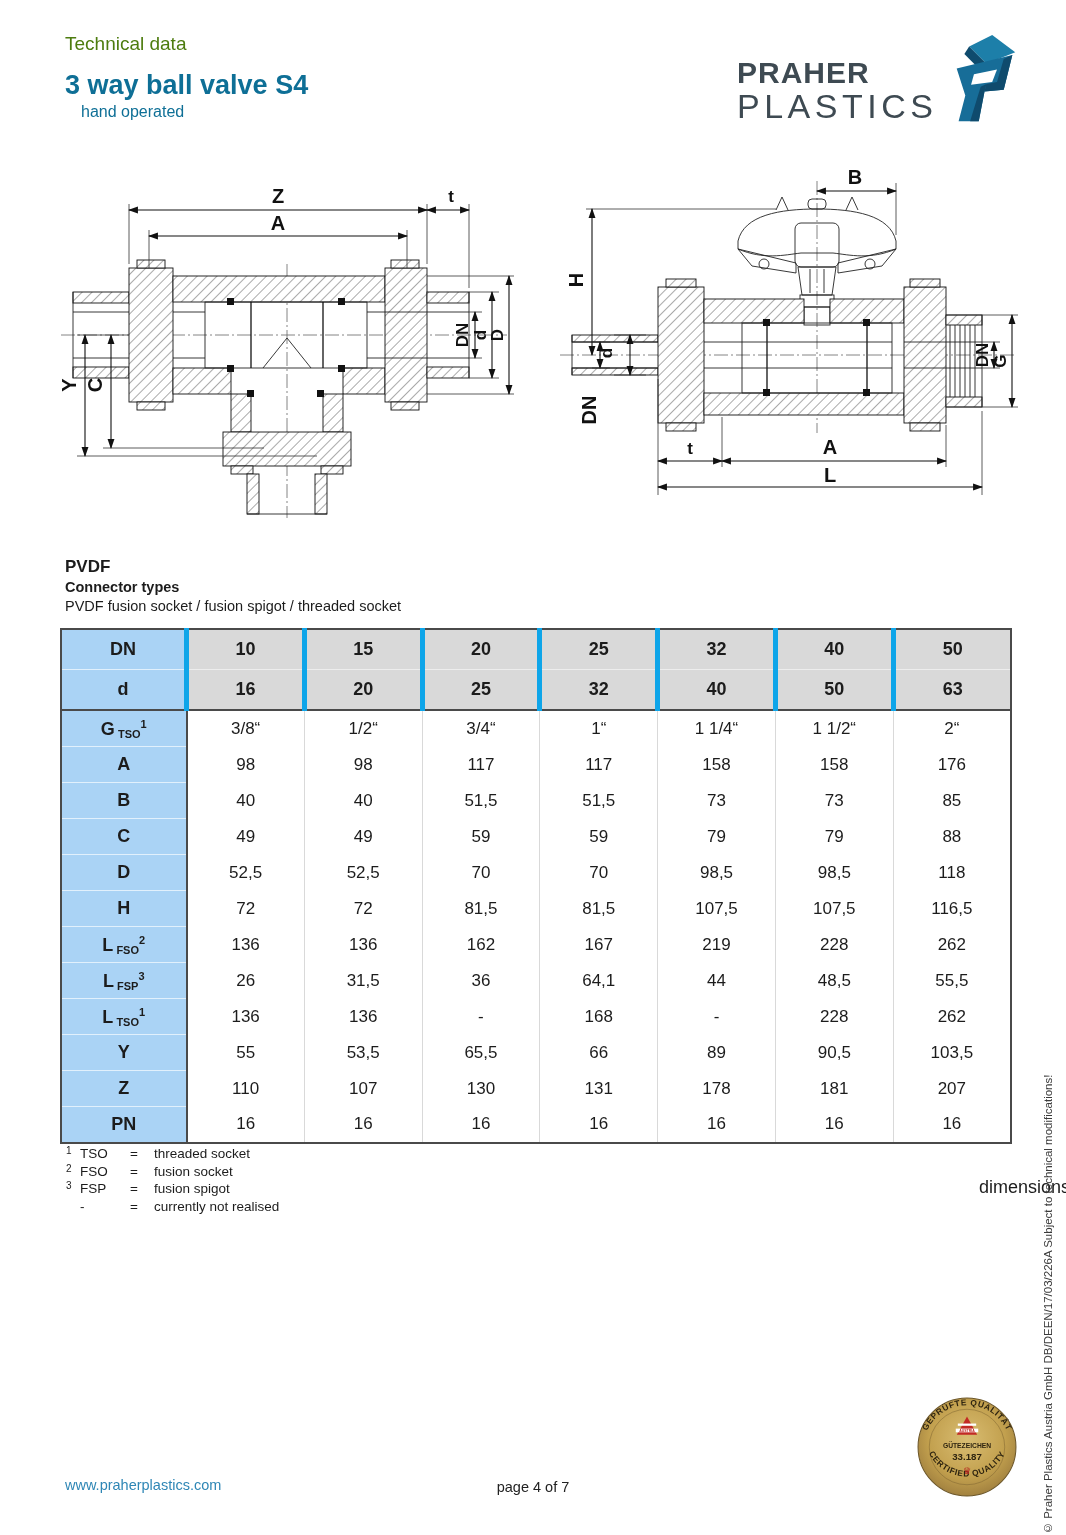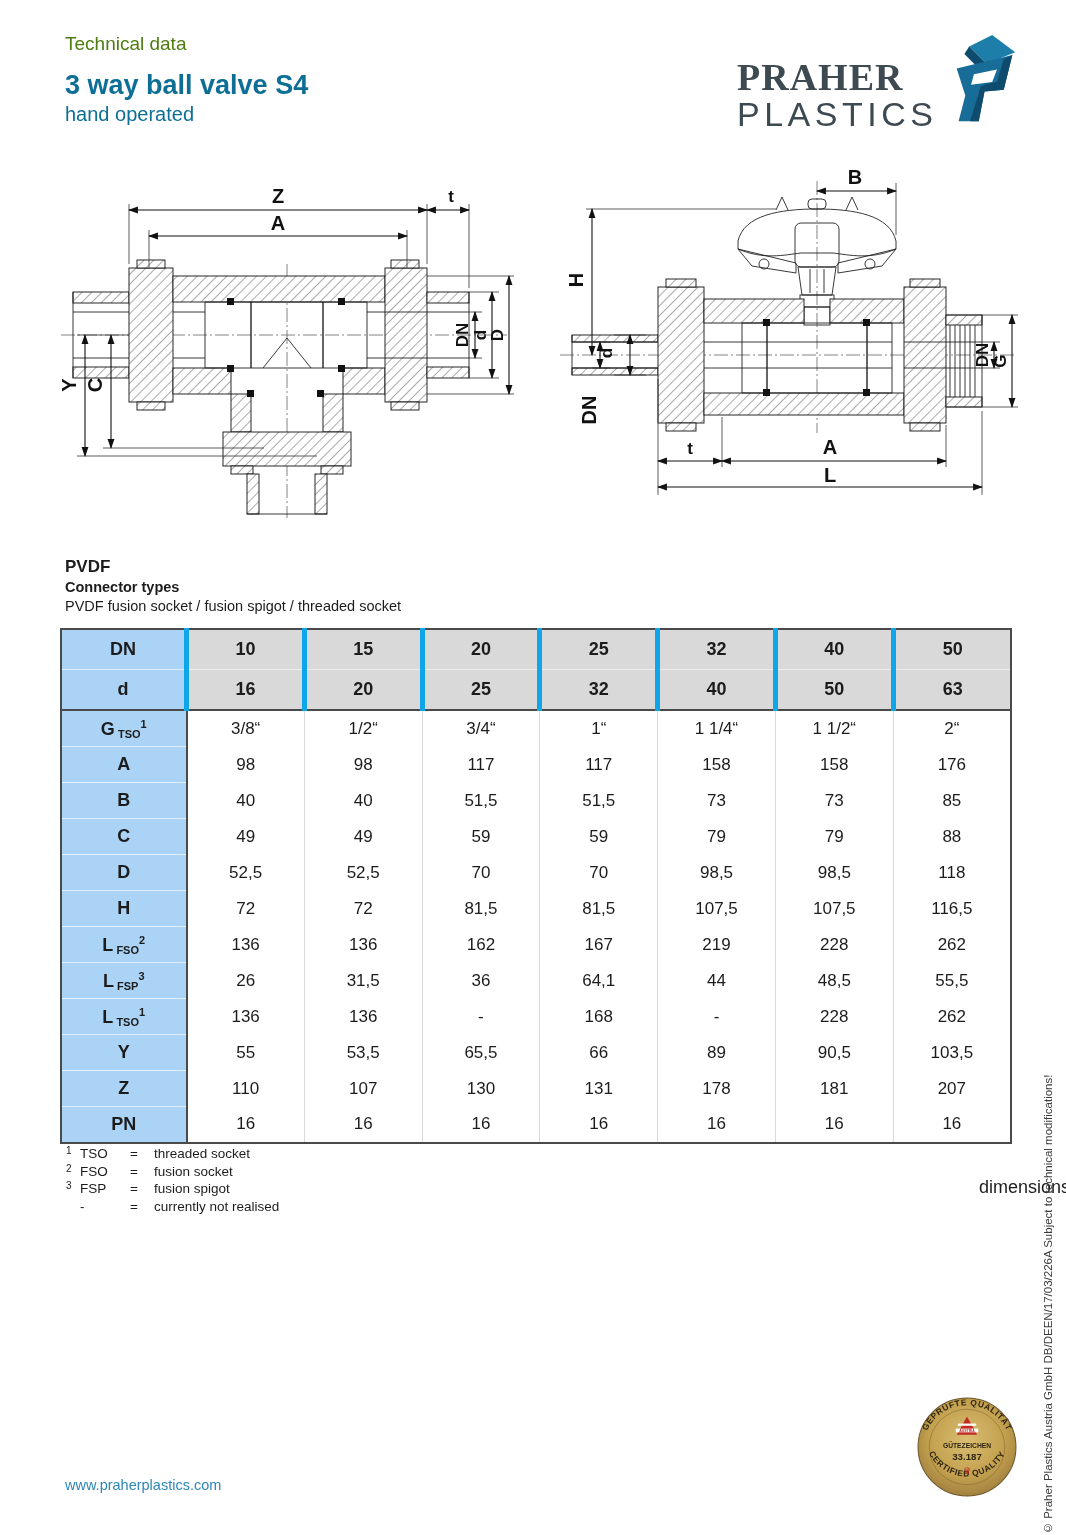--- a/index.html
+++ b/index.html
@@ -1,22 +1,22 @@
 <!DOCTYPE html>
 <html><head>
 <meta charset="utf-8">
 <style>
   html,body{margin:0;padding:0;background:#e8e8e8;}
   .page{position:relative;width:1066px;height:1535px;background:#ffffff;margin:0 auto;
         font-family:"Liberation Sans", sans-serif;color:#1c1c1c;overflow:hidden;}
   .eyebrow{position:absolute;left:65px;top:33px;font-size:19px;color:#4d7c0f;}
   .title{position:absolute;left:65px;top:70px;font-size:27px;font-weight:bold;color:#0e6f96;}
-  .subtitle{position:absolute;left:65px;top:103px;font-size:20px;color:#0e6f96;text-align:center;}
+  .subtitle{position:absolute;left:81px;top:103px;font-size:16px;color:#0e6f96;text-align:center;}
   .logo-text{position:absolute;left:737px;top:58px;color:#3e4a52;line-height:1.02;}
-  .logo-word1{font-size:38px;font-weight:bold;letter-spacing:1px;font-family:Liberation Serif, serif;}
+  .logo-word1{font-size:30px;font-weight:bold;letter-spacing:1px;}
   .logo-word2{font-size:34px;font-weight:400;letter-spacing:4.5px;}
   .logo-mark{position:absolute;left:925px;top:33px;}
   .svg-front{position:absolute;left:55px;top:180px;}
   .svg-side{position:absolute;left:552px;top:165px;}
   .sec{position:absolute;left:65px;top:556px;line-height:1.3;}
   .sec-material{font-size:17px;font-weight:bold;}
   .sec-sub{font-size:14.5px;font-weight:bold;}
   .sec-desc{font-size:14.5px;}
   table.dims{position:absolute;left:60px;top:628px;width:952px;border-collapse:collapse;
              table-layout:fixed;border:2px solid #4a4a4a;}
@@ -449,20 +449,21 @@
         <span class="fn-sup"></span>
         <span class="fn-term">-</span>
         <span class="fn-sign">=</span>
         <span class="fn-def">currently not realised</span>
       </div>
     </div>
 
   <div class="side-note">© Praher Plastics Austria GmbH DB/DEEN/17/03/226A Subject to technical modifications!</div>
 
   <div class="footer-url">www.praherplastics.com</div>
+  <div class="footer-page">page 4 of 7</div>
 
   <div class="seal">
     <svg width="102" height="102" viewBox="0 0 100 100">
       <defs>
         <radialGradient id="gold" cx="50%" cy="42%" r="65%">
           <stop offset="0%" stop-color="#d9bd72"></stop>
           <stop offset="60%" stop-color="#c2a04e"></stop>
           <stop offset="100%" stop-color="#96763a"></stop>
         </radialGradient>
         <path id="arcTop" d="M 7,52 A 43,43 0 0 1 93,52"></path>

